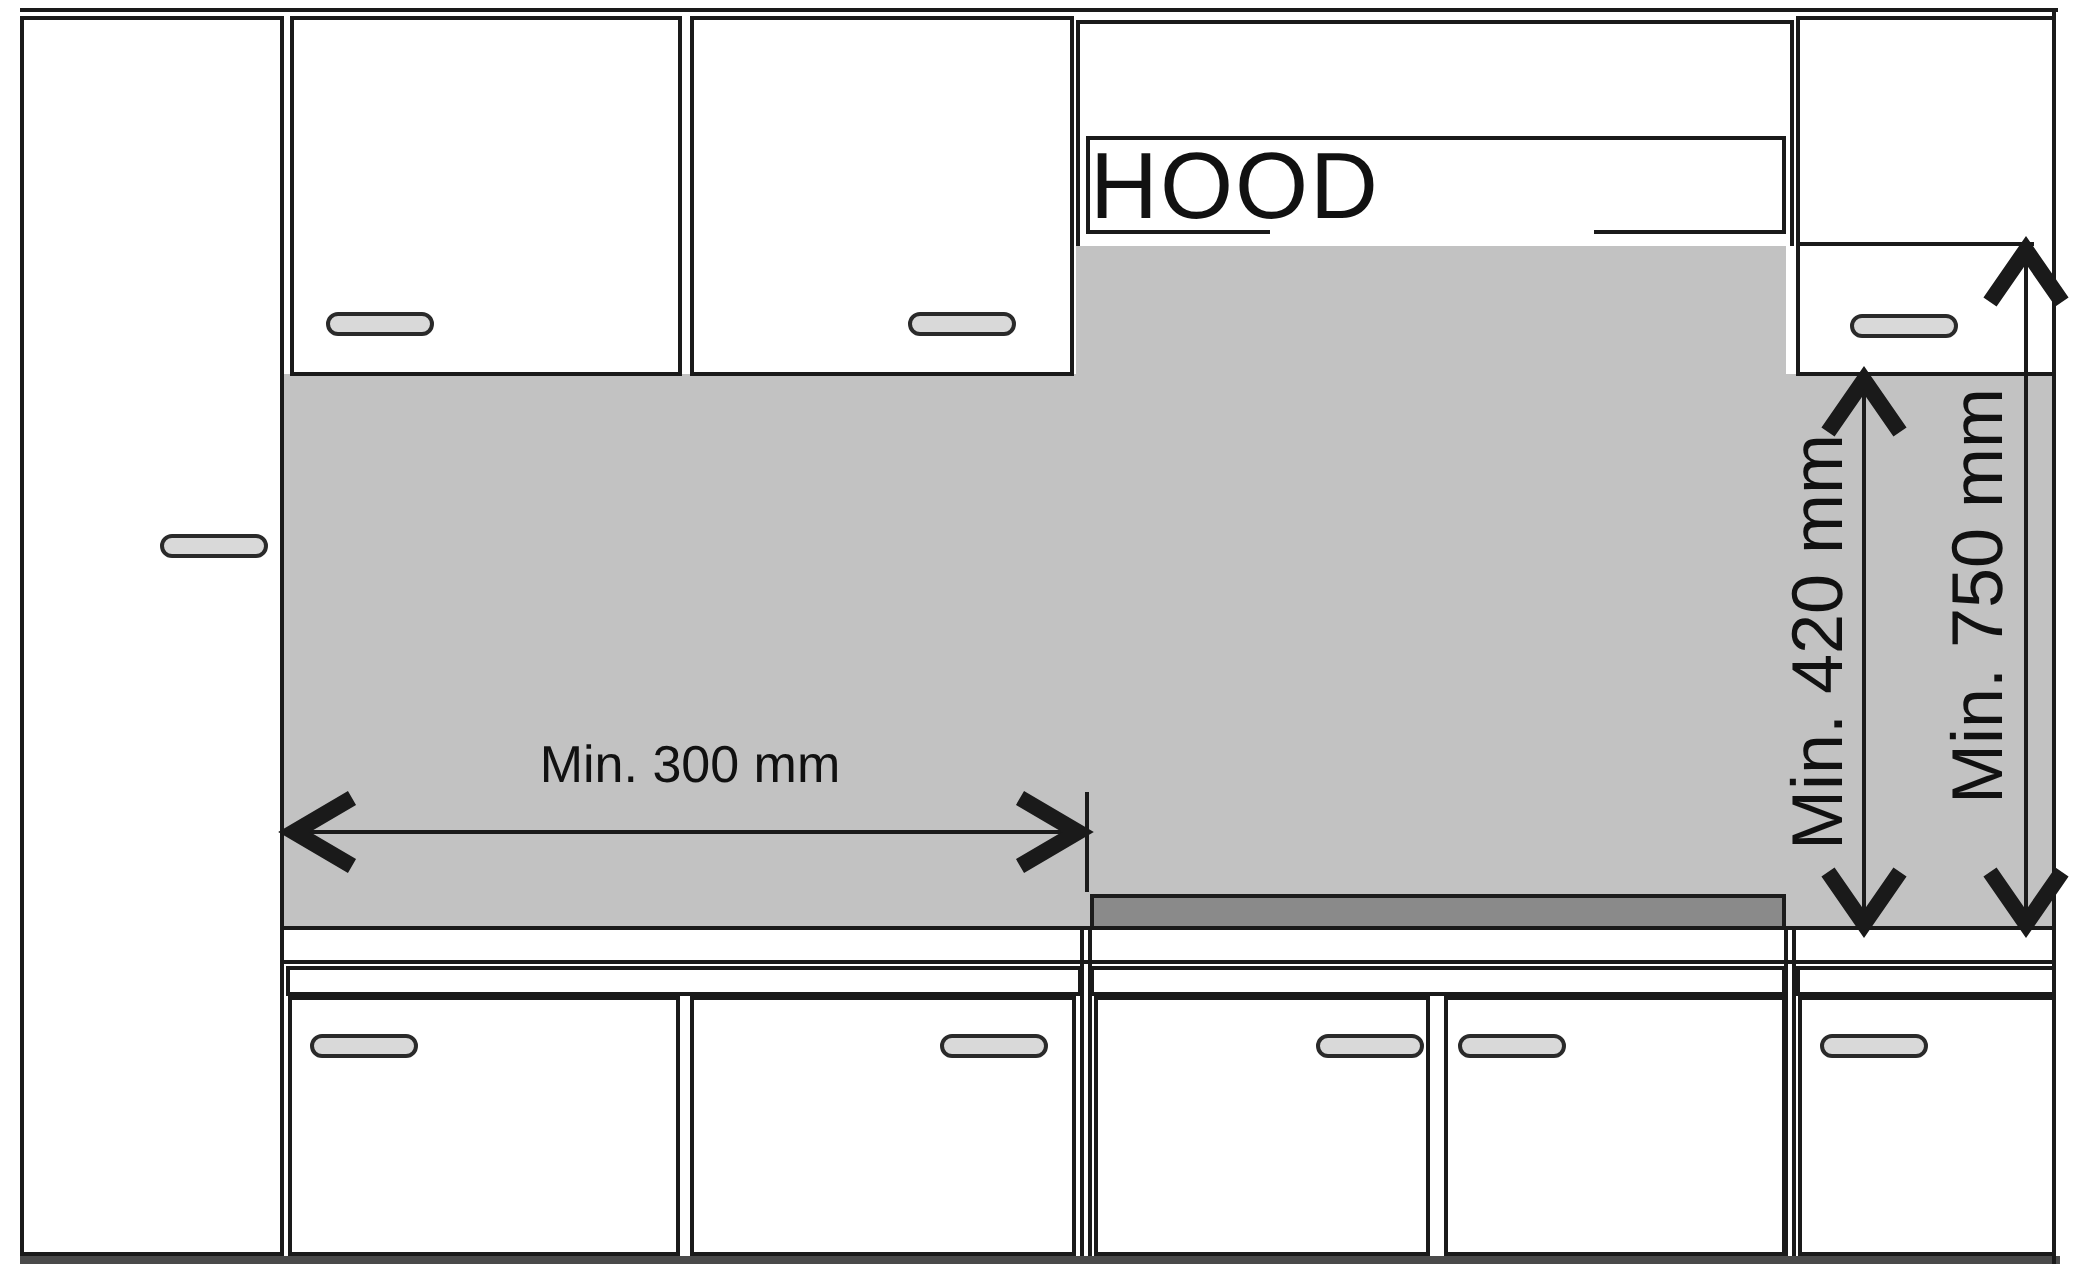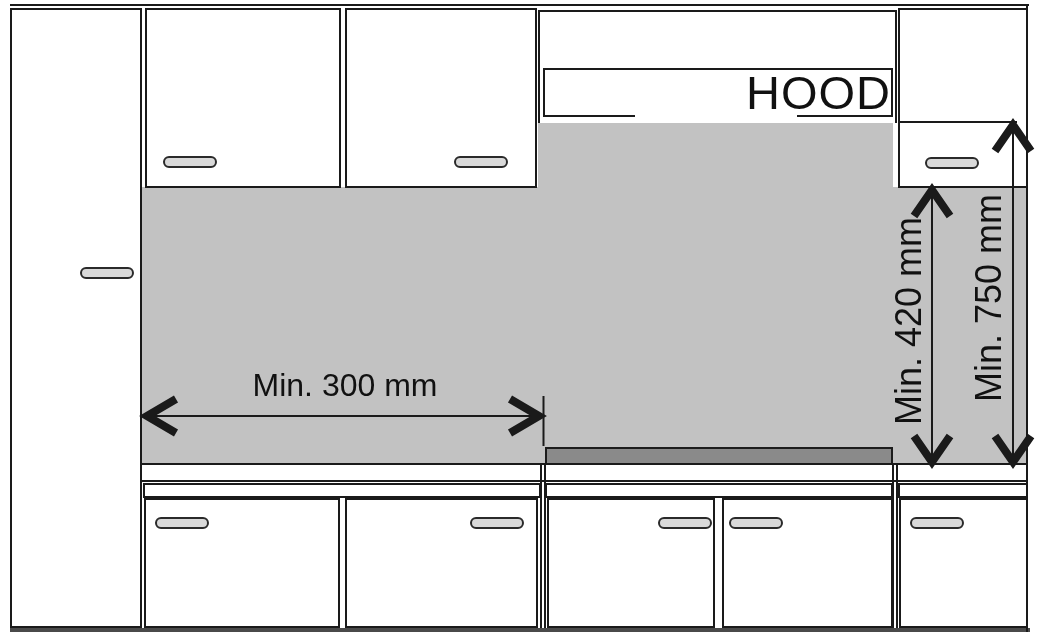--- a/index.html
+++ b/index.html
@@ -43,21 +43,21 @@
     background:#fff;
     border:2px solid var(--outline);
     border-bottom:none;
   }
   .hood-box{
     position:absolute;
     left:543px;top:68px;width:350px;height:49px;
     background:#fff;
     border:2px solid var(--outline);
     border-bottom:none;
-    text-align:right;
+    text-align:left;
   }
   .hood-label{
     font-size:47px;
     line-height:46px;
     letter-spacing:1px;
     color:#111;
   }
   .hood-bottom-seg{
     position:absolute;
     bottom:0;height:2px;
@@ -75,21 +75,21 @@
     background:#fff;
     border:2px solid var(--outline);
   }
   .dim-label{
     position:absolute;
     color:#111;
     white-space:nowrap;
     line-height:1;
   }
   .dim-h{
-    font-size:32px;
+    font-size:26px;
     left:205px;top:369px;width:280px;
     text-align:center;
   }
   .dim-v{
     font-size:36px;
     transform:translate(-50%,-50%) rotate(-90deg);
   }
   .dim-v-420{left:909px;top:321px;}
   .dim-v-750{left:989px;top:298px;}
   svg.overlay{

